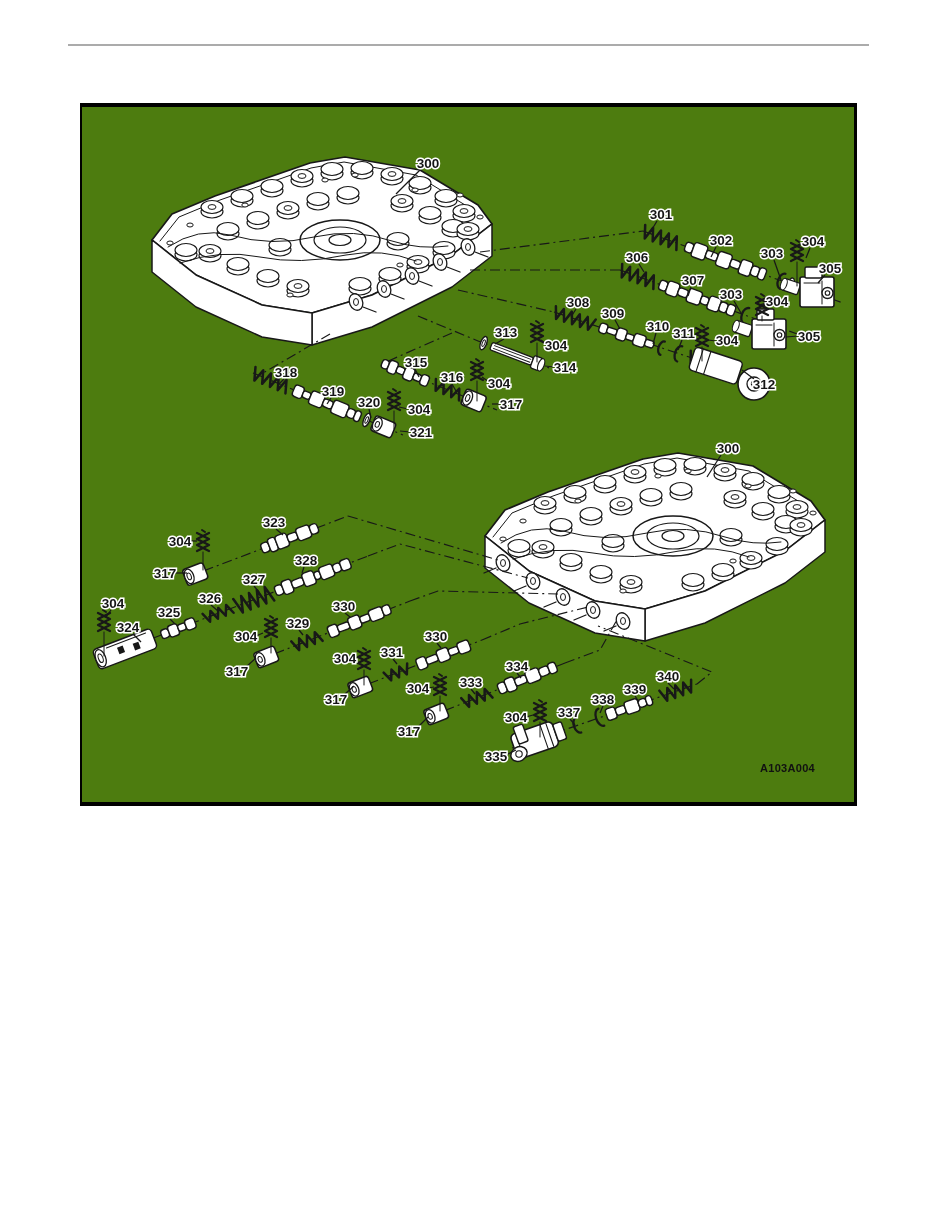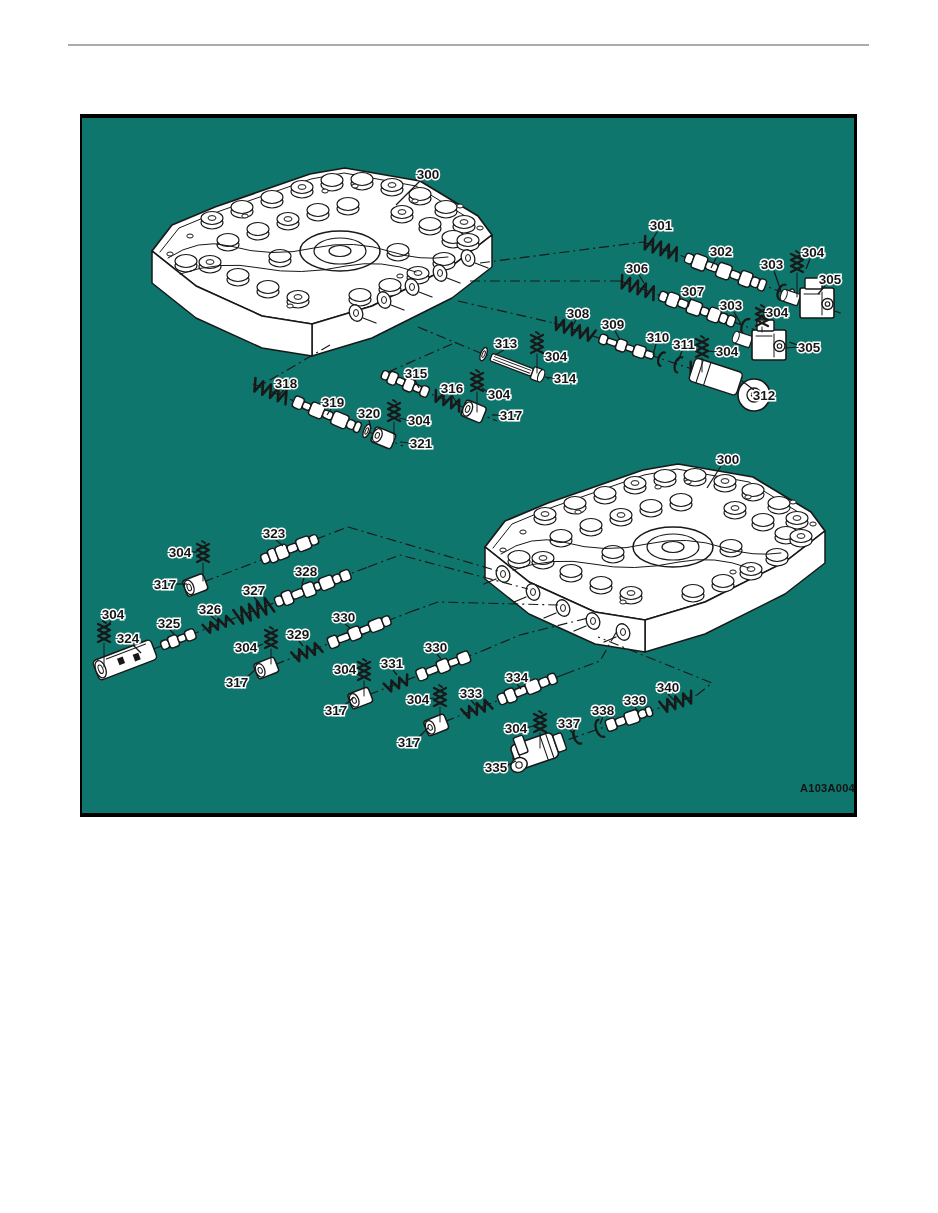--- a/index.html
+++ b/index.html
@@ -2,26 +2,26 @@
 <html><head>
 <meta charset="utf-8">
 <style>
   html,body{margin:0;padding:0;}
   body{
     width:938px;height:1213px;position:relative;overflow:hidden;
     background:#ffffff;font-family:"Liberation Sans", sans-serif;
   }
   .top-rule{position:absolute;left:68px;top:44px;width:801px;height:2px;background:#ababab;}
   .figure-frame{
-    position:absolute;left:80px;top:114px;width:772px;height:695px;
-    border-style:solid;border-color:#000;border-width:4px 3px 4px 2px;background:#0f766e;
+    position:absolute;left:80px;top:103px;width:772px;height:695px;
+    border-style:solid;border-color:#000;border-width:4px 3px 4px 2px;background:#4d7c0f;
   }
   .figure-frame svg{display:block;width:772px;height:695px;}
   .figure-code{
-    position:absolute;left:760px;top:782px;width:95px;text-align:right;
+    position:absolute;left:760px;top:762px;width:95px;text-align:left;
     font:700 11px "Liberation Sans", sans-serif;color:#111;letter-spacing:.3px;
   }
   .cap{font:700 13.5px "Liberation Sans", sans-serif;fill:#151515;paint-order:stroke;stroke:#ffffff;stroke-width:3px;}
 </style>
 </head>
 <body>
 
 <div class="top-rule"></div>
 
 <div class="figure-frame">

